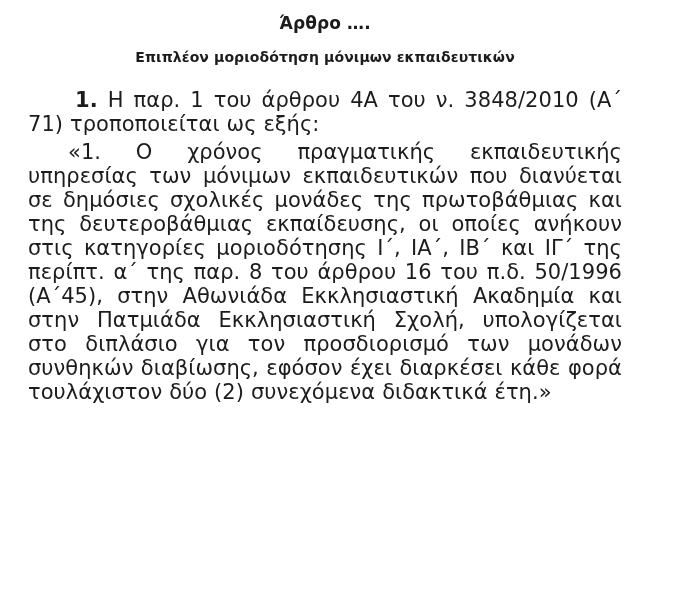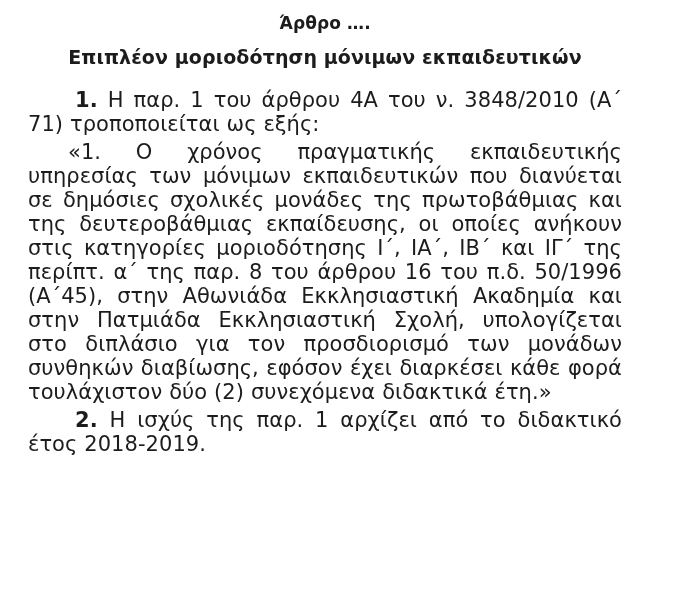--- a/index.html
+++ b/index.html
@@ -35,21 +35,21 @@
     font-weight: bold;
     font-size: 17px;
     line-height: 34px;
     letter-spacing: 0.1px;
     margin: 0;
     white-space: pre;
   }
   .doc-subtitle {
     text-align: center;
     font-weight: bold;
-    font-size: 19px;
+    font-size: 14px;
     line-height: 34px;
     letter-spacing: 0.1px;
     margin: 0;
   }
 
   
   .body-block {
     margin-top: 14px;
   }
   .para {
@@ -88,19 +88,18 @@
     <div class="doc-title">Άρθρο ….</div>
     <div class="doc-subtitle">Επιπλέον μοριοδότηση μόνιμων εκπαιδευτικών</div>
   </div>
 
   <div class="body-block">
 
     <p class="para"><span class="num">1.</span><span> Η παρ. 1 του άρθρου 4Α του ν. 3848/2010 (Α΄ 71)  τροποποιείται ως εξής:</span></p>
 
     <p class="para quoted"><span>«1. Ο χρόνος πραγματικής εκπαιδευτικής υπηρεσίας των μόνιμων εκπαιδευτικών που διανύεται σε δημόσιες σχολικές μονάδες της πρωτοβάθμιας και της δευτεροβάθμιας εκπαίδευσης, οι οποίες ανήκουν στις κατηγορίες μοριοδότησης Ι΄, ΙΑ΄, ΙΒ΄ και ΙΓ΄ της περίπτ. α΄ της παρ. 8 του άρθρου 16 του π.δ. 50/1996 (Α΄45), στην Αθωνιάδα Εκκλησιαστική Ακαδημία και στην Πατμιάδα Εκκλησιαστική Σχολή, υπολογίζεται στο διπλάσιο για τον προσδιορισμό των μονάδων συνθηκών διαβίωσης, εφόσον έχει διαρκέσει κάθε φορά τουλάχιστον δύο (2) συνεχόμενα διδακτικά έτη.»</span></p>
 
-    <p class="para"><span class="num">2.</span><span> Η ισχύς της παρ. 1 αρχίζει από το διδακτικό έτος 2018-2019.</span></p>
 
     <p class="para last"></p>
 
   </div>
 
 </div>
 
 </body></html>

